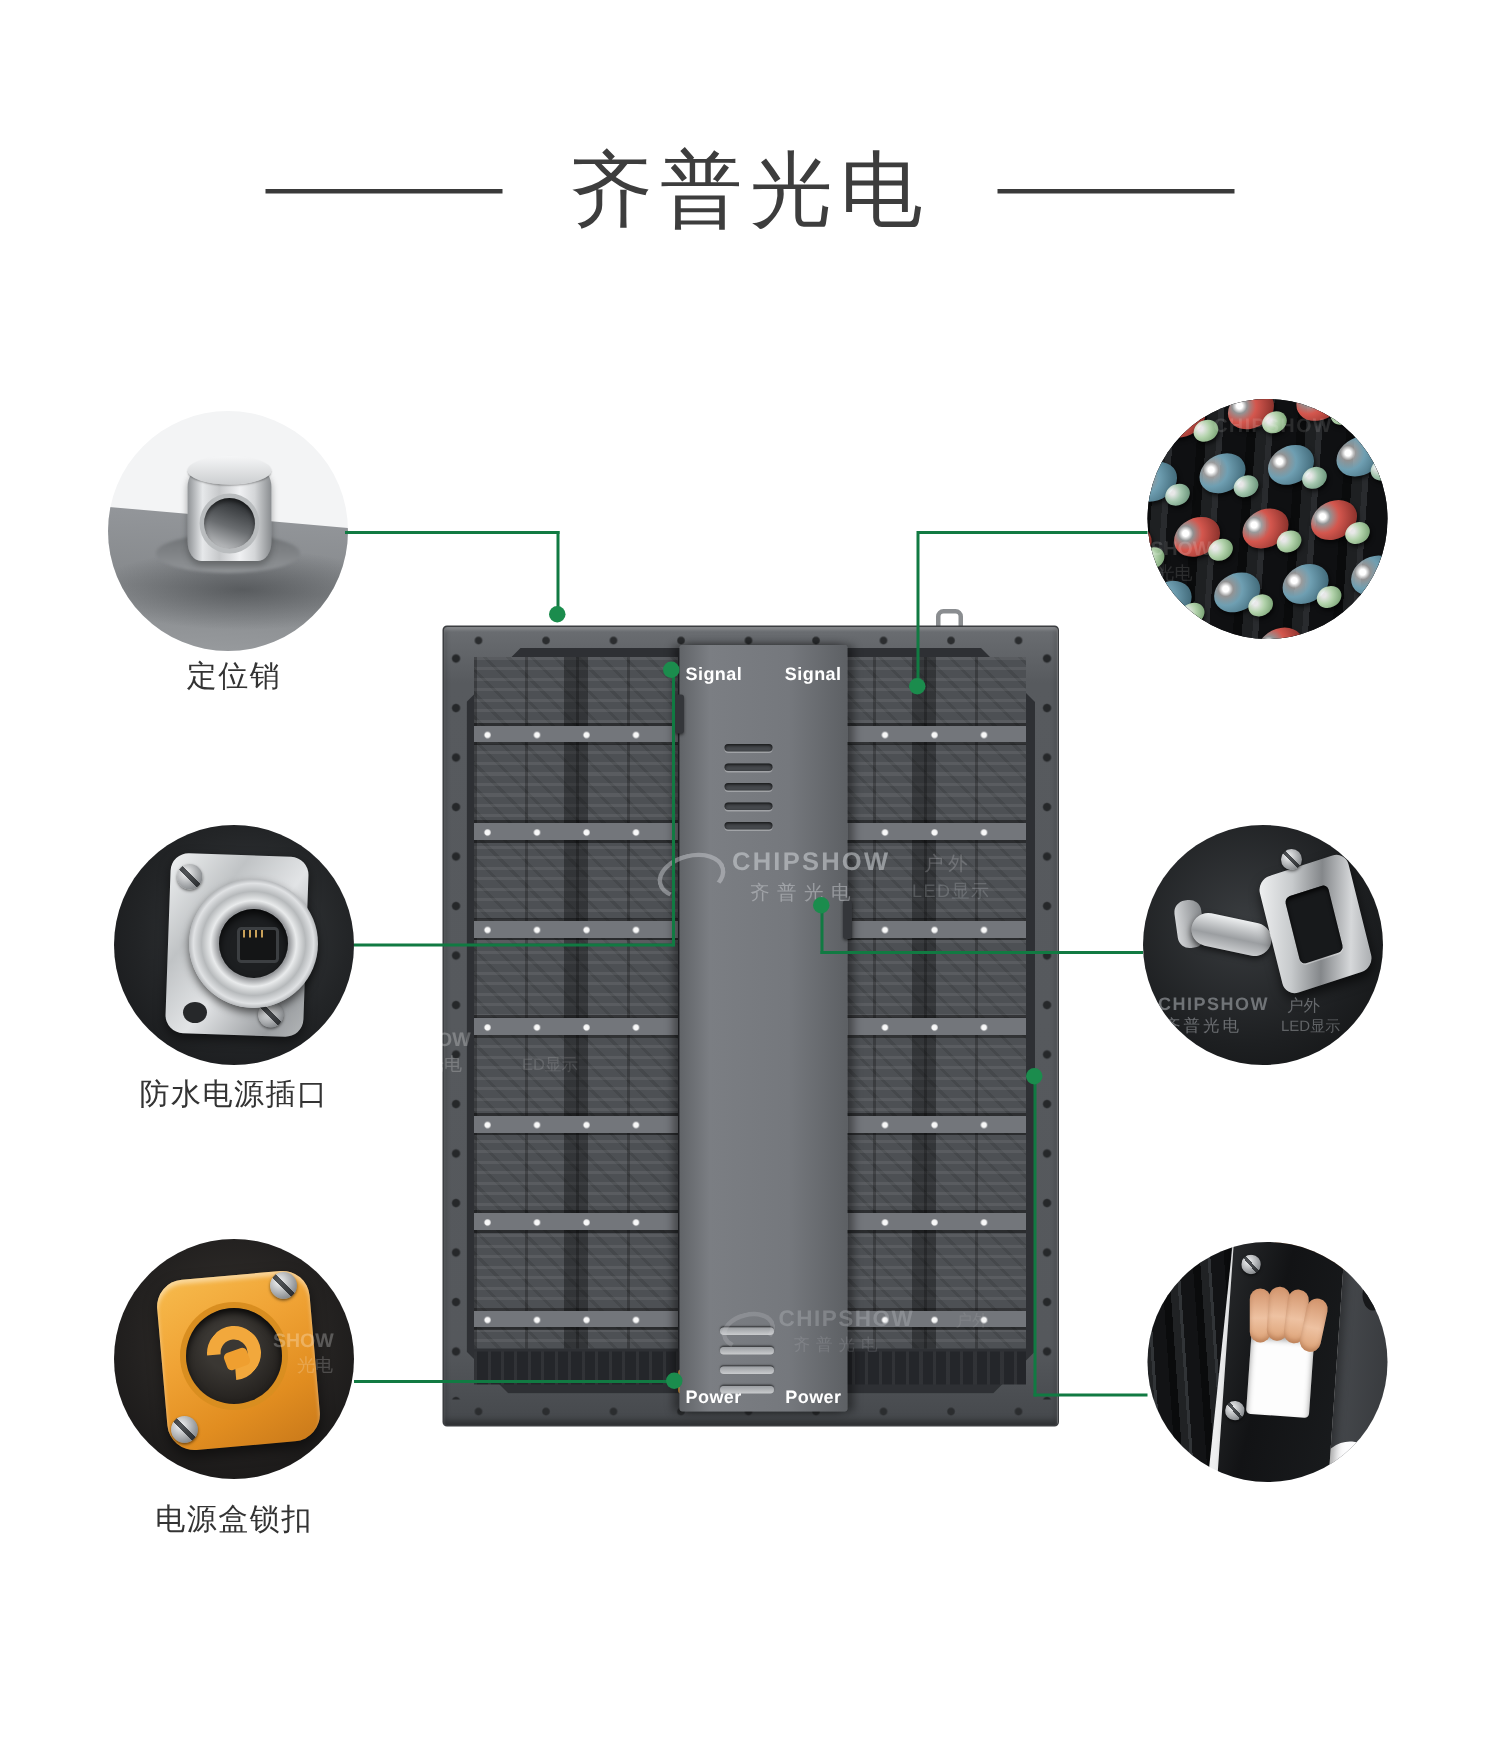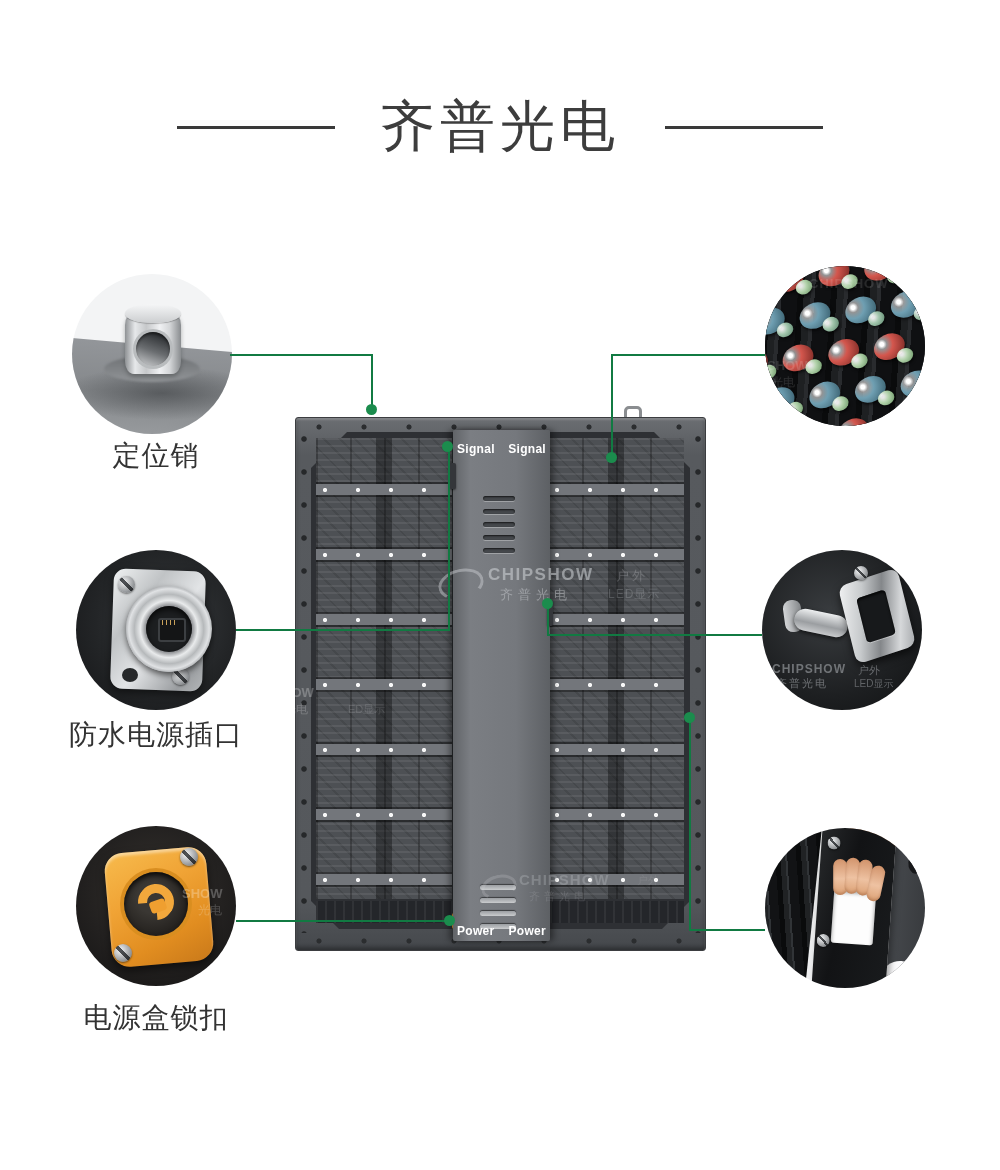--- a/index.html
+++ b/index.html
@@ -8,21 +8,21 @@
 
   
   .title{position:absolute;left:0;top:90px;width:1000px;text-align:center;
          font-size:55px;font-weight:300;letter-spacing:5px;color:#3d3d3d;}
   .dash{position:absolute;top:126px;height:3px;background:#3a3a3a;}
   .dash.l{left:177px;width:158px;}
   .dash.r{left:665px;width:158px;}
 
   
   .circle{position:absolute;width:160px;height:160px;border-radius:50%;overflow:hidden;background:#222;}
-  .callout-label{position:absolute;font-size:28px;color:#333;text-align:center;letter-spacing:1px;}
+  .callout-label{position:absolute;font-size:20px;color:#333;text-align:center;letter-spacing:1px;}
 
   
   .gline{position:absolute;background:#117a42;z-index:30;}
   .gdot{position:absolute;width:11px;height:11px;border-radius:50%;background:#1b8c4d;z-index:31;}
 
   
   .c-pin{background:#f3f4f5;}
   .pin-surface{position:absolute;left:-25px;right:-25px;top:62px;height:140px;
       background:linear-gradient(178deg,#93969a 0%,#85888b 35%,#aeb1b4 100%);
       transform:rotate(5deg);transform-origin:left center;}
@@ -156,21 +156,21 @@
         repeating-linear-gradient(180deg,rgba(0,0,0,0) 0 44px,rgba(0,0,0,.42) 44px 46px,#73767b 46px 57px,rgba(0,0,0,.45) 57px 59px,rgba(0,0,0,0) 59px 65px),
         linear-gradient(90deg,rgba(0,0,0,0) 0 60px,rgba(8,9,10,.38) 60px 76px,rgba(0,0,0,0) 76px),
         repeating-linear-gradient(90deg,rgba(0,0,0,.25) 0 2px,rgba(0,0,0,0) 2px 34px),
         repeating-linear-gradient(180deg,rgba(255,255,255,.07) 0 2px,rgba(0,0,0,0) 2px 7px),
         repeating-linear-gradient(45deg,rgba(0,0,0,.10) 0 2px,rgba(0,0,0,0) 2px 11px);
       background-size:33px 65px,auto,auto,auto,auto,auto;}
   .p-mods.ml{left:21px;}
   .p-mods.mr{left:253px;}
   .p-bottomstrip{position:absolute;left:21px;top:484px;width:368px;height:22px;background:#24262a;
       background-image:repeating-linear-gradient(90deg,rgba(255,255,255,.06) 0 2px,rgba(0,0,0,0) 2px 9px);}
-  .p-box{position:absolute;left:158px;top:13px;width:97px;height:511px;border-radius:2px;
+  .p-box{position:absolute;left:158px;top:13px;width:112px;height:511px;border-radius:2px;
       background:linear-gradient(90deg,#616468 0%,#7b7e83 18%,#75787d 65%,#5d6064 100%);
       box-shadow:-4px 0 6px rgba(0,0,0,.38),4px 0 6px rgba(0,0,0,.38);}
   .p-box-row{position:absolute;left:4px;right:4px;display:flex;justify-content:space-between;}
   .p-box-row span{font-size:12px;font-weight:bold;color:#fff;letter-spacing:.3px;}
   .row-signal{top:12px;}
   .row-power{top:494px;}
   .vents{position:absolute;left:30px;}
   .vents .slat{width:32px;height:5px;border-radius:3px;margin-bottom:8px;}
   .vents.vt{top:66px;}
   .vents.vt .slat{background:#45484c;box-shadow:inset 0 1px 2px rgba(0,0,0,.7),0 1px 0 rgba(255,255,255,.3);}

